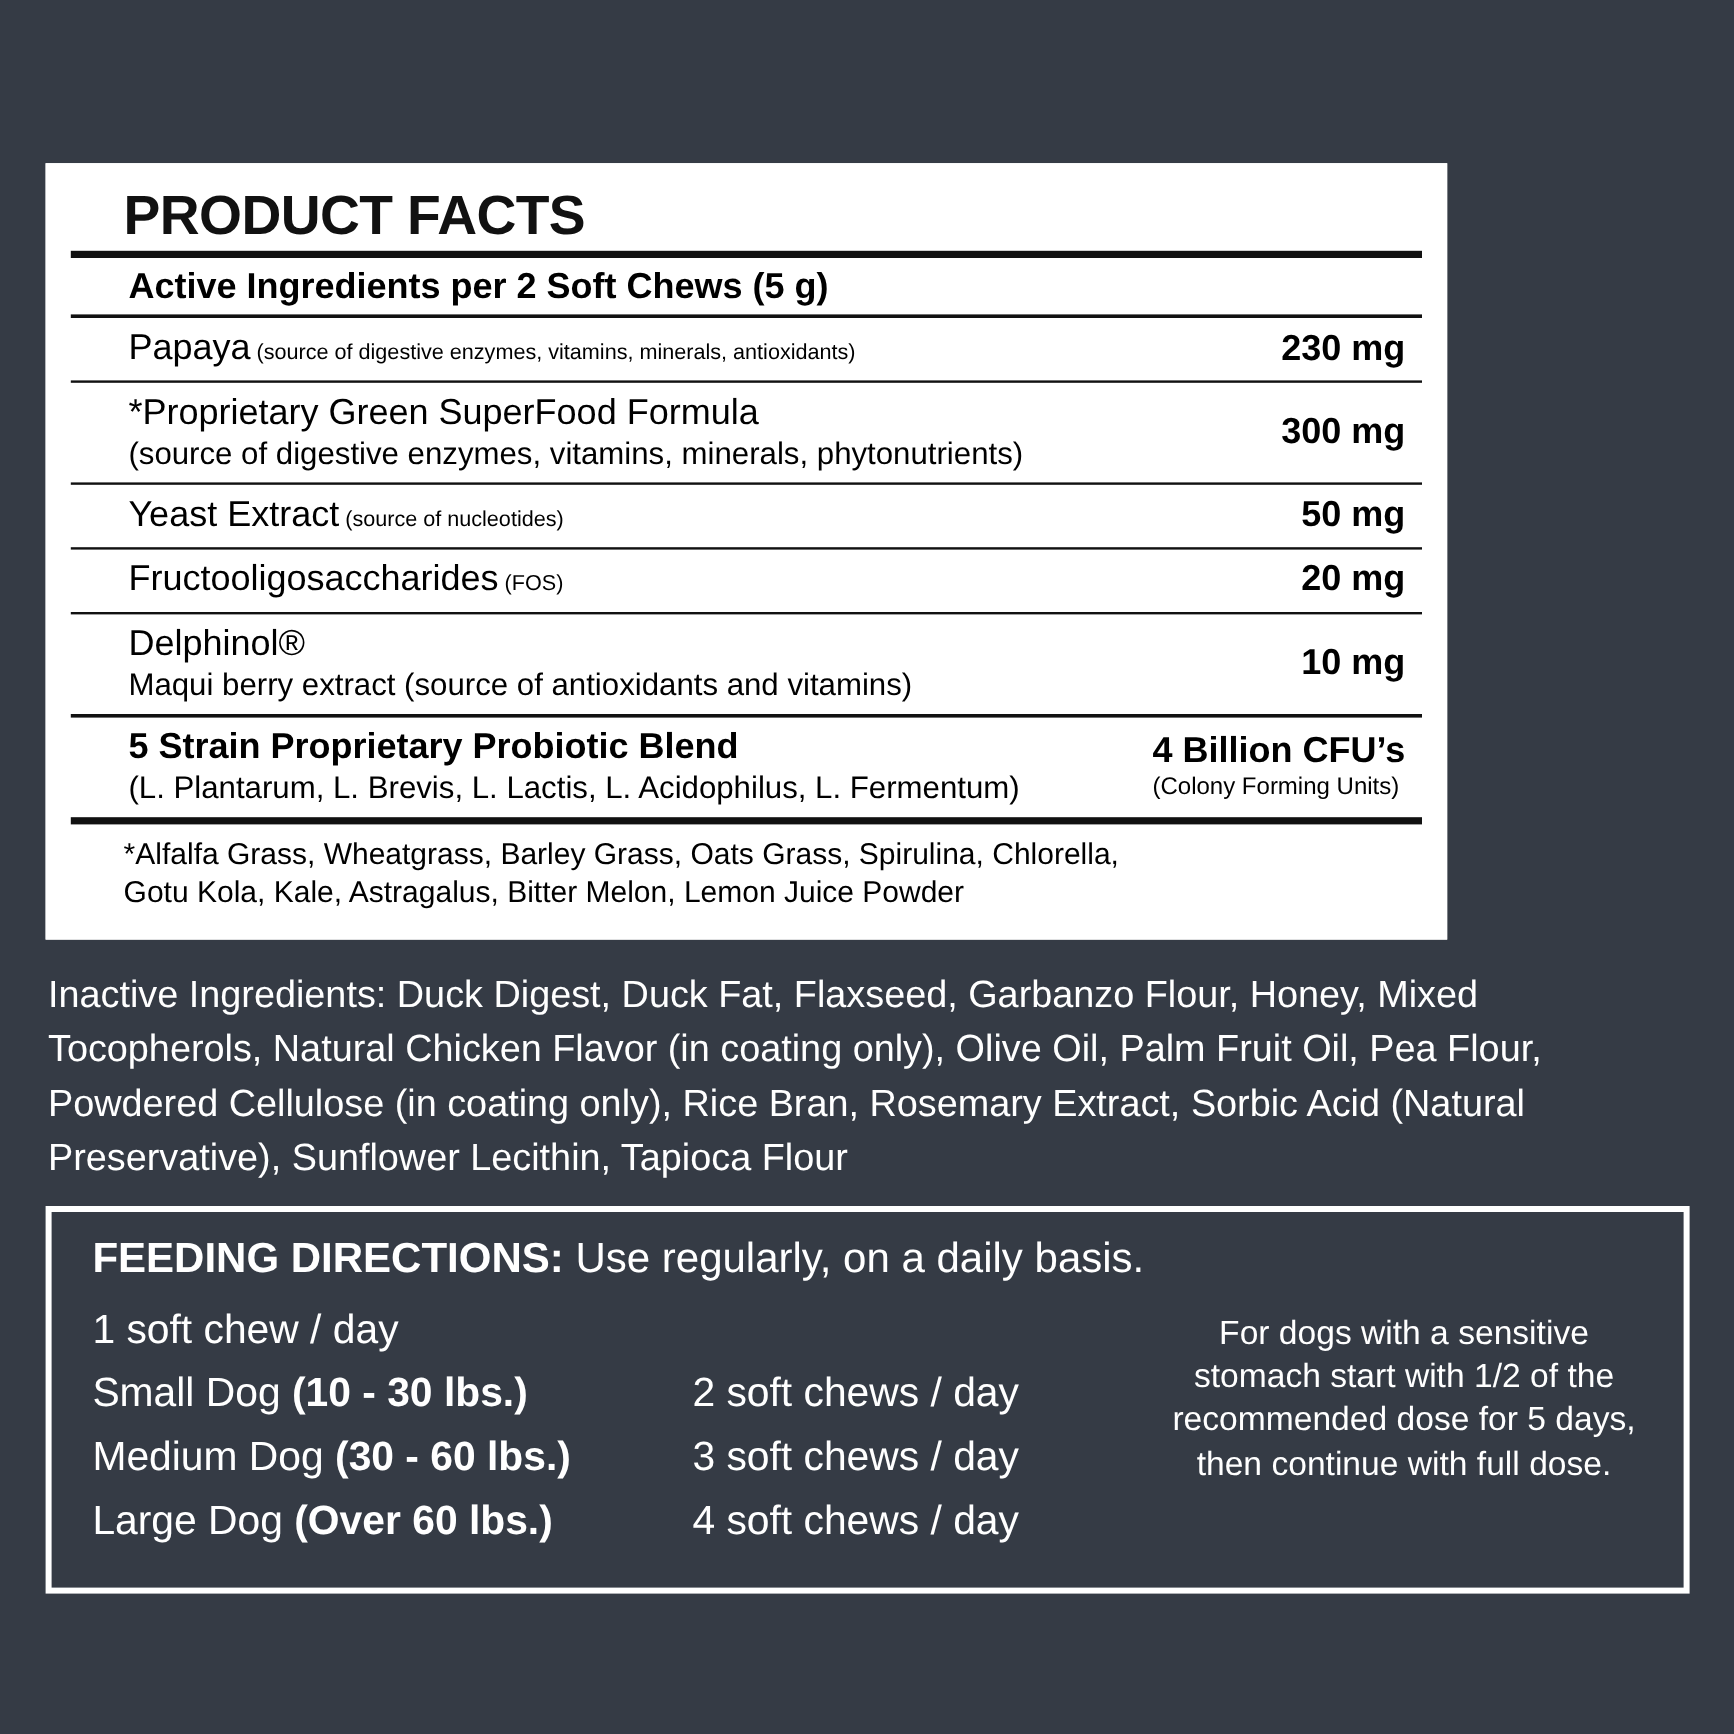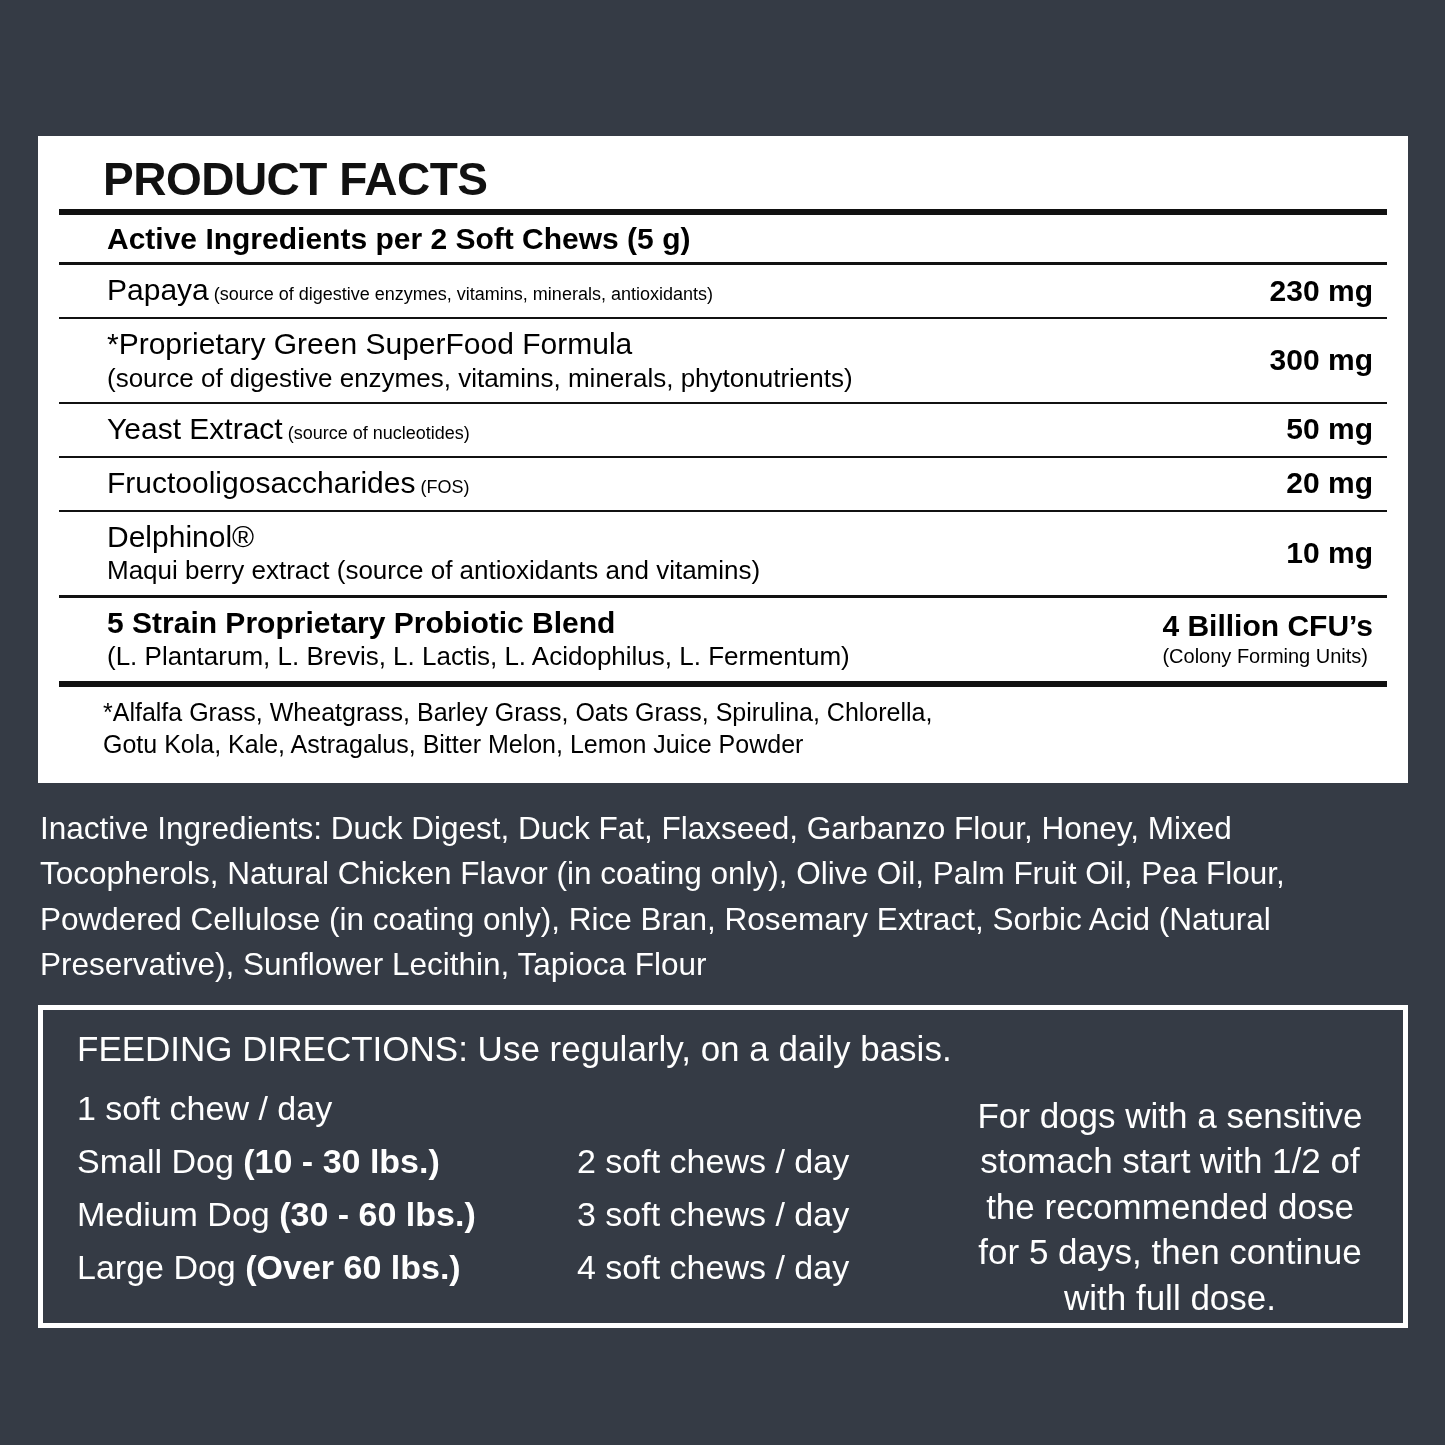--- a/index.html
+++ b/index.html
@@ -21,21 +21,21 @@
     width: 1445px;
     height: 1445px;
     padding: 0 40px;
   }
 
   
   .facts-panel {
     position: absolute;
     left: 38px;
     top: 136px;
-    width: 1370px;
+    width: 1168px;
     background: #ffffff;
     border: 5px solid #ffffff;
     color: #000000;
     padding: 12px 16px 14px 16px;
   }
   .facts-title {
     font-size: 46px;
     font-weight: bold;
     letter-spacing: -0.5px;
     line-height: 1.05;
@@ -119,21 +119,21 @@
     width: 1370px;
     height: 323px;
     border: 5px solid #ffffff;
     padding: 20px 26px 10px 34px;
   }
   .feeding-head {
     font-size: 35px;
     line-height: 1.1;
     margin-bottom: 14px;
   }
-  .feeding-head .fd-label { font-weight: normal; text-align: right; }
+  .feeding-head .fd-label { font-weight: bold; text-align: right; }
   .feeding-head .fd-note { font-weight: normal; }
 
   .feeding-body {
     display: flex;
     align-items: flex-start;
   }
   .fd-table {
     flex: 0 0 auto;
     width: 880px;
   }
@@ -150,21 +150,21 @@
   }
   .fd-size b { font-weight: bold; }
   .fd-dose {
     font-size: 34px;
     line-height: 1.5;
     white-space: nowrap;
   }
   .fd-side {
     flex: 1 1 auto;
     text-align: center;
-    font-size: 35px;
+    font-size: 28px;
     line-height: 1.3;
     padding-top: 10px;
     padding-left: 6px;
   }
 </style>
 </head>
 <body>
 
 <div class="page">
 

